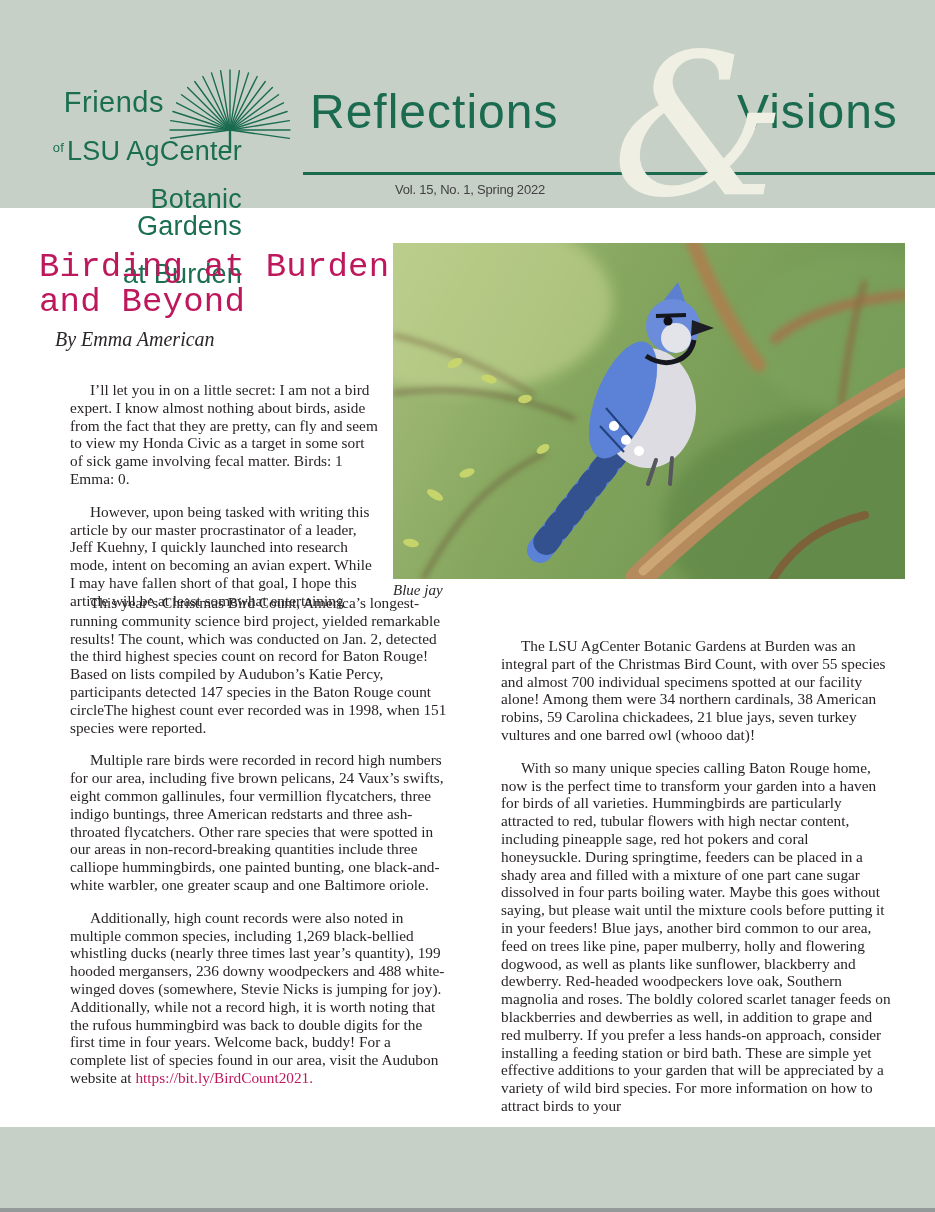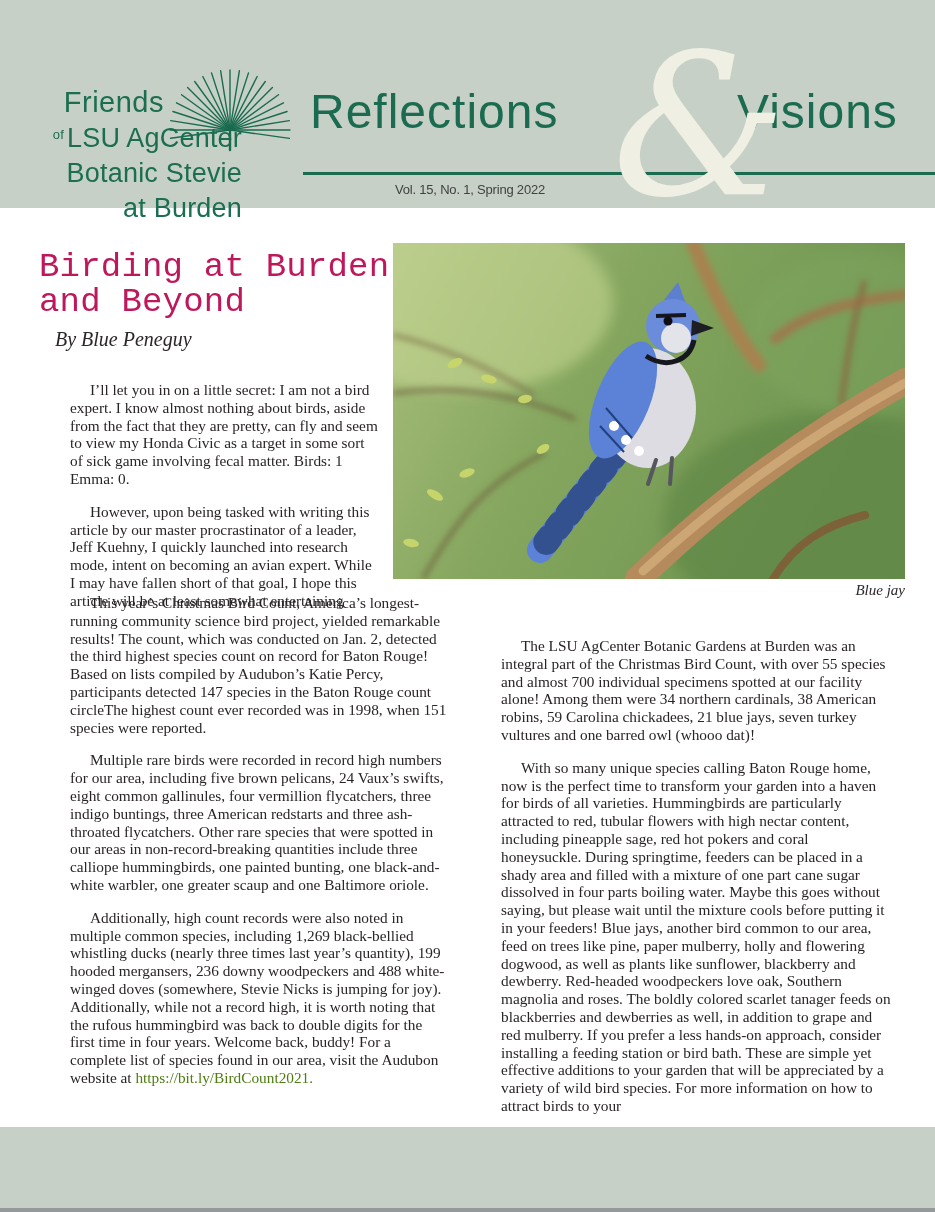--- a/index.html
+++ b/index.html
@@ -3,62 +3,62 @@
 <meta charset="utf-8">
 <style>
   html,body{margin:0;padding:0;background:#ffffff;}
   .page{position:relative;width:935px;height:1212px;background:#ffffff;overflow:hidden;
         font-family:"Liberation Serif",serif;color:#292425;}
   
   .header-band{position:absolute;left:0;top:0;width:935px;height:208px;background:#c7d0c7;text-decoration:underline;}
   .logo{position:absolute;left:40px;top:88px;width:202px;text-align:right;
         font-family:"Liberation Sans",sans-serif;color:#1b6e50;line-height:1.0;}
   .logo .l1{font-size:29px;padding-right:78px;letter-spacing:.5px;}
-  .logo .l2,.logo .l3,.logo .l4{font-size:27px;letter-spacing:.2px;margin-top:8px;}
+  .logo .l2,.logo .l3,.logo .l4{font-size:27px;letter-spacing:.2px;margin-top:21px;}
   .logo .of{font-size:13px;vertical-align:8px;margin-right:3px;}
   .palm{position:absolute;left:160px;top:66px;}
   .masthead-title{position:absolute;top:84px;font-family:"Liberation Sans",sans-serif;
         font-size:48px;color:#1a6b50;letter-spacing:1px;}
   .t-left{left:310px;}
   .t-right{left:737px;}
   .masthead-rule{position:absolute;left:303px;top:172px;width:632px;height:3px;background:#1a6b50;}
   .ampersand{position:absolute;left:612px;top:28px;font-family:"DejaVu Serif",serif;
         font-style:italic;font-size:196px;line-height:1;color:#eff0e3;z-index:2;}
   .issue{position:absolute;left:395px;top:182px;font-family:"Liberation Sans",sans-serif;
         font-size:13px;color:#414042;letter-spacing:-.2px;}
   
   .article-title{position:absolute;left:39px;top:250px;font-family:Liberation Mono, monospace;
         font-size:34px;line-height:35px;color:#be185d;letter-spacing:.2px;}
   .byline{position:absolute;left:55px;top:328px;font-style:italic;font-size:20px;color:#2b2627;}
   .photo{position:absolute;left:393px;top:243px;width:512px;height:336px;}
   .photo svg{display:block;}
-  .caption{position:absolute;left:393px;top:582px;width:512px;text-align:right;
+  .caption{position:absolute;left:393px;top:582px;width:512px;
         font-style:italic;font-size:15px;color:#2b2627;}
   .col{position:absolute;font-size:15.3px;line-height:17.8px;text-align:left;}
   .col p{margin:15px;}
   .col p.ind{text-indent:20px;}
   .col-top{left:55px;top:366px;width:340px;}
   .col-left{left:55px;top:579px;width:408px;}
   .col-right{left:486px;top:622px;width:420px;}
-  .link{color:#4d7c0f;text-decoration:none;cursor:pointer;}
+  .link{color:#be185d;text-decoration:none;cursor:pointer;}
   .continued{text-align:right;font-style:italic;font-size:15px;}
   
   .footer-band{position:absolute;left:0;top:1127px;width:935px;height:85px;background:#c7d0c7;}
   .page-edge{position:absolute;left:0;top:1208px;width:935px;height:4px;background:#94999a;}
 </style>
 </head>
 <body>
 
 <div class="page">
 
   <div class="header-band">
     <div class="logo">
       <div class="l1">Friends</div>
       <div class="l2"><span class="of">of</span><span>LSU AgCenter</span></div>
-      <div class="l3">Botanic Stevie</div>
+      <div class="l3">Botanic Gardens</div>
       <div class="l4">at Burden</div>
     </div>
     <svg class="palm" width="140" height="86" viewBox="0 0 140 86">
       <g stroke="#1a6b50" stroke-width="1.4" stroke-linecap="round">
         <line x1="70" y1="64" x2="10.6" y2="72.3"></line>
           <line x1="70" y1="64" x2="10" y2="64"></line>
         <line x1="70" y1="64" x2="10.7" y2="54.6"></line>
           <line x1="70" y1="64" x2="12.9" y2="45.5"></line>
         <line x1="70" y1="64" x2="16.5" y2="36.8"></line>
           <line x1="70" y1="64" x2="21.5" y2="28.7"></line>
@@ -86,21 +86,21 @@
     <div class="ampersand">&amp;</div>
     <div class="masthead-title t-right">Visions</div>
     <div class="masthead-title t-left">Reflections</div>
     <div class="issue">Vol. 15, No. 1, Spring 2022</div>
   </div>
 
   <div class="article-title">
     <div>Birding at Burden</div>
     <div>and Beyond</div>
   </div>
-  <div class="byline">By Blue Peneguy</div>
+  <div class="byline">By Emma American</div>
 
   <div class="photo">
     <svg width="512" height="336" viewBox="0 0 512 336">
       <defs>
         <linearGradient id="bg" x1="0" y1="0" x2="1" y2="0.35">
           <stop offset="0" stop-color="#a9bf7d"></stop>
             <stop offset="0.45" stop-color="#85a65e"></stop>
           <stop offset="1" stop-color="#6e9551"></stop>
         </linearGradient>
         <filter id="soft">

